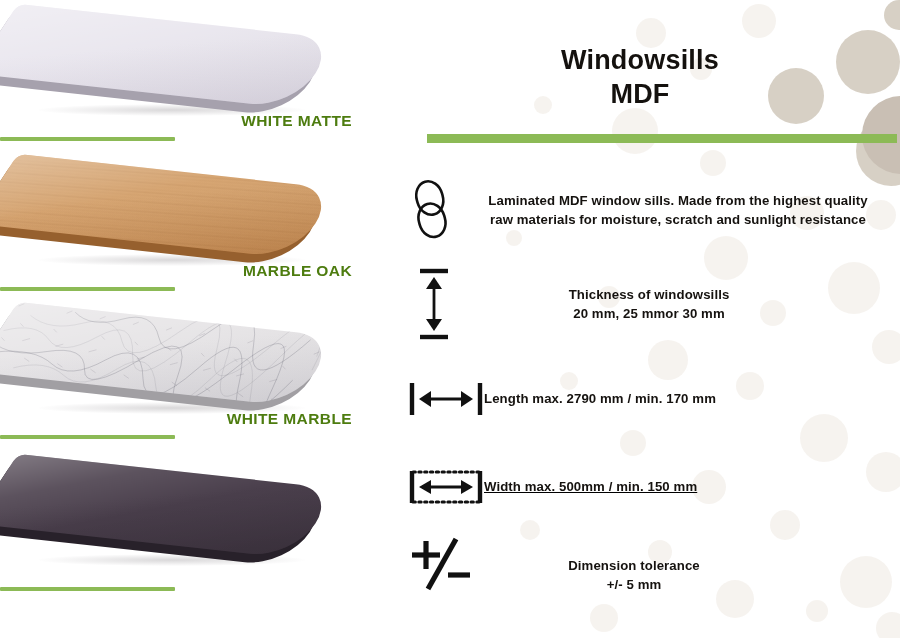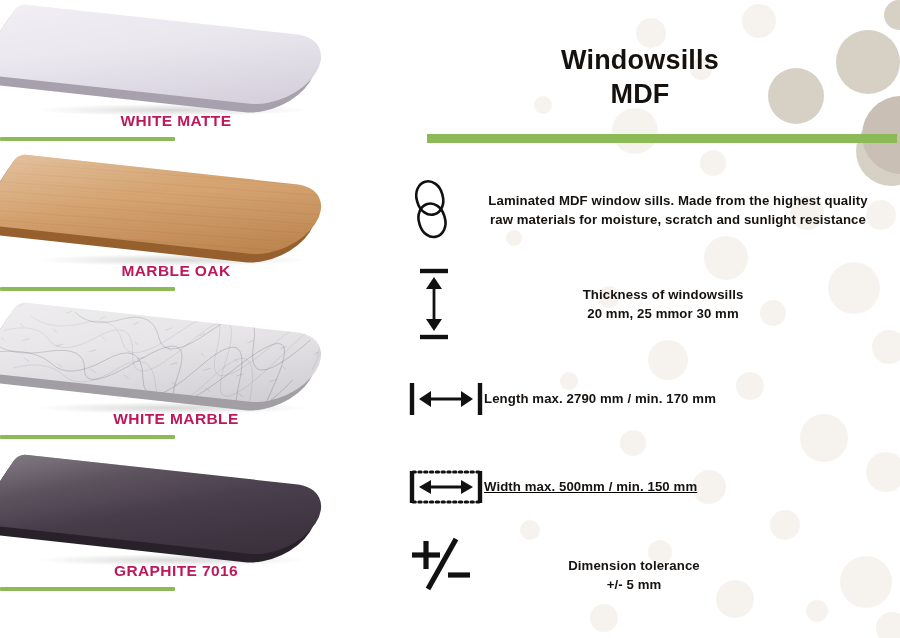--- a/index.html
+++ b/index.html
@@ -114,25 +114,25 @@
     height: 12px;
     border-radius: 50%;
     background: radial-gradient(ellipse at center, rgba(120,115,120,.28), rgba(255,255,255,0) 72%);
   }
 
   .product-label {
     position: absolute;
     left: 0;
     top: 112px;
     width: 352px;
-    text-align: center;
+    text-align: right;
     font-size: 15.5px;
     font-weight: bold;
     letter-spacing: .4px;
-    color: #be185d;
+    color: #4d7c0f;
   }
   .product-rule {
     position: absolute;
     left: 0;
     top: 137px;
     width: 175px;
     height: 4px;
     border-radius: 1px;
   }
 
@@ -323,21 +323,20 @@
           <div class="shadow-blob"></div>
           <div class="slab-wrap">
             <div class="slab-edge" style="background: rgb(50, 42, 52);"></div>
             <div class="slab" style="background: linear-gradient(168deg, rgb(74, 63, 76) 0%, rgb(74, 63, 76) 42%, rgb(62, 52, 64) 100%);">
               <div class="slab-top">
                 <div class="sheen" style="background: linear-gradient(160deg, rgba(255, 255, 255, 0.3) 0%, rgba(255, 255, 255, 0.1) 26%, rgba(255, 255, 255, 0) 52%, rgba(0, 0, 0, 0.1) 100%);"></div>
               </div>
             </div>
           </div>
         </div>
-        <div class="product-label">GRAPHITE 7016</div>
         <div class="product-rule" style="background: rgb(140, 186, 86);"></div>
       </div>
     </div>
 
   <div class="right">
 
     <div class="title">
       <div>Windowsills</div>
       <div>MDF</div>
     </div>
@@ -349,21 +348,21 @@
           <div class="feature-icon">
             <div class="" style="position: absolute; left: 6px; top: 6px;"><svg viewBox="0 0 58 66" width="58" height="66">
                 <g transform="rotate(-16 29 33)">
                   <rect x="14" y="4" width="26" height="34" rx="13" ry="16" fill="none" stroke="#111" stroke-width="2.6"></rect>
                   <rect x="10" y="26" width="26" height="34" rx="13" ry="16" fill="none" stroke="#111" stroke-width="2.6"></rect>
                 </g>
               </svg></div>
           </div>
           <div class="feature-text centered" style="width: 392px; margin-left: -4px;">Laminated MDF window sills. Made from the highest quality raw materials for moisture, scratch and sunlight resistance</div>
         </div>
-        <div class="feature" style="top: 262px; height: 84px; gap: 14px;">
+        <div class="feature" style="top: 262px; height: 84px;">
           <div class="feature-icon">
             <div class="" style="position: absolute; left: 14px; top: 3px;"><svg viewBox="0 0 40 74" width="40" height="74">
                 <path d="M6 4 H34" fill="none" stroke="#111" stroke-width="4.4"></path>
                 <path d="M6 70 H34" fill="none" stroke="#111" stroke-width="4.4"></path>
                 <path d="M20 13 V61" fill="none" stroke="#111" stroke-width="2.8"></path>
                 <path d="M20 10 L12 22 H28 Z" fill="#111"></path>
                 <path d="M20 64 L12 52 H28 Z" fill="#111"></path>
               </svg></div>
           </div>
           <div class="feature-text centered" style="width: 330px; margin-left: -2px;">Thickness of windowsills<br>20 mm, 25 mmor 30 mm</div>

